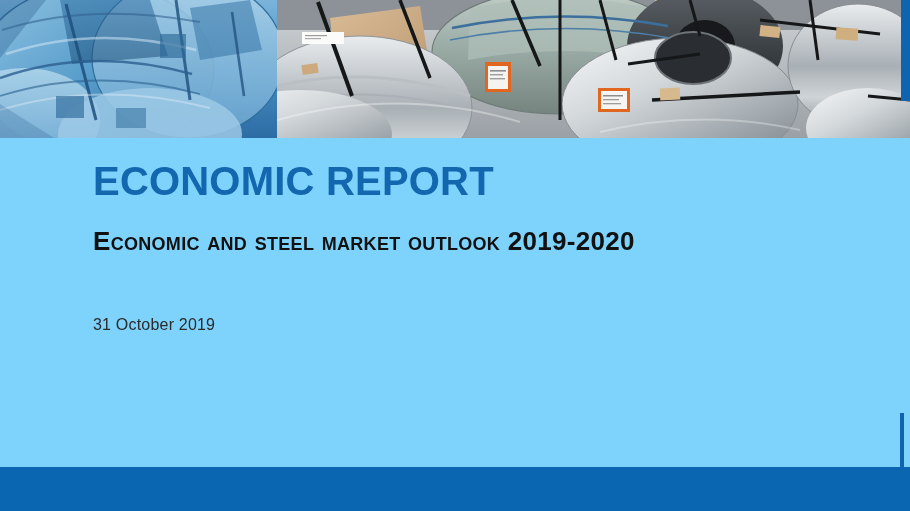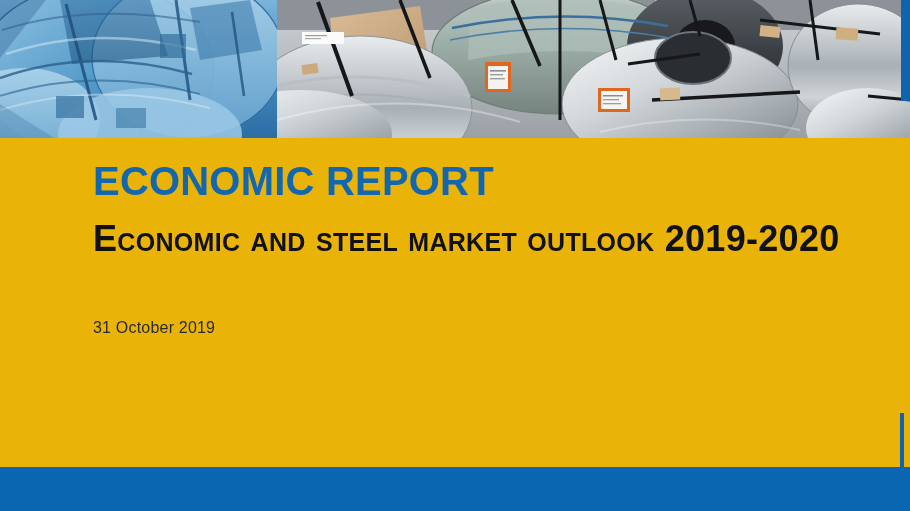--- a/index.html
+++ b/index.html
@@ -10,21 +10,21 @@
     height:511px;
     background:#ffffff;
     font-family:"Liberation Sans", sans-serif;
     overflow:hidden;
   }
 
   #slide {
     position:relative;
     width:910px;
     height:511px;
-    background:#eab308;
+    background:#7dd3fc;
   }
 
   
   #header-band {
     position:absolute;
     left:0; top:0;
     width:910px; height:138px;
     overflow:hidden;
   }
   #header-photo { position:absolute; inset:0; }
@@ -47,23 +47,23 @@
   #main-title {
     font-family:"Liberation Sans", sans-serif;
     font-size:40px;
     font-weight:bold;
     letter-spacing:0.2px;
     color:#1267ae;
     line-height:1.08;
     white-space:nowrap;
   }
   #subtitle {
-    margin-top:16px;
-    font-family:"Liberation Sans", sans-serif;
-    font-size:36px;
+    margin-top:24px;
+    font-family:"Liberation Sans", sans-serif;
+    font-size:26px;
     font-weight:bold;
     font-variant:small-caps;
     letter-spacing:0.3px;
     color:#111111;
     line-height:1.1;
     white-space:nowrap;
   }
   #date-line {
     margin-top:60px;
     font-family:"Liberation Sans", sans-serif;

